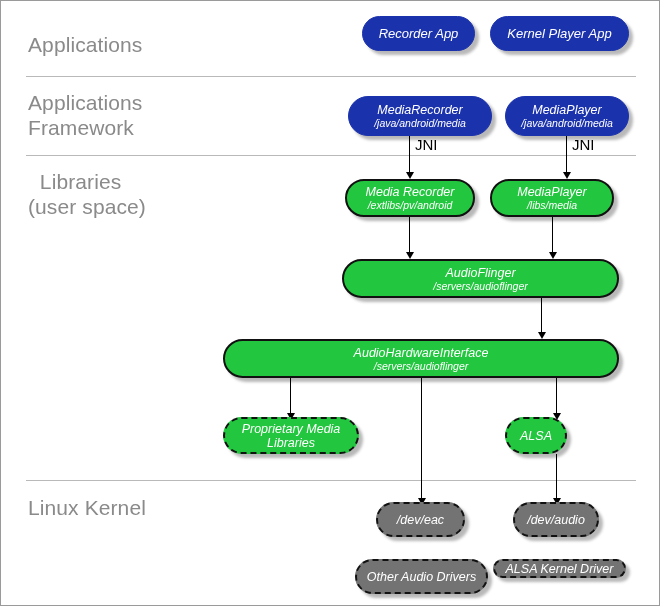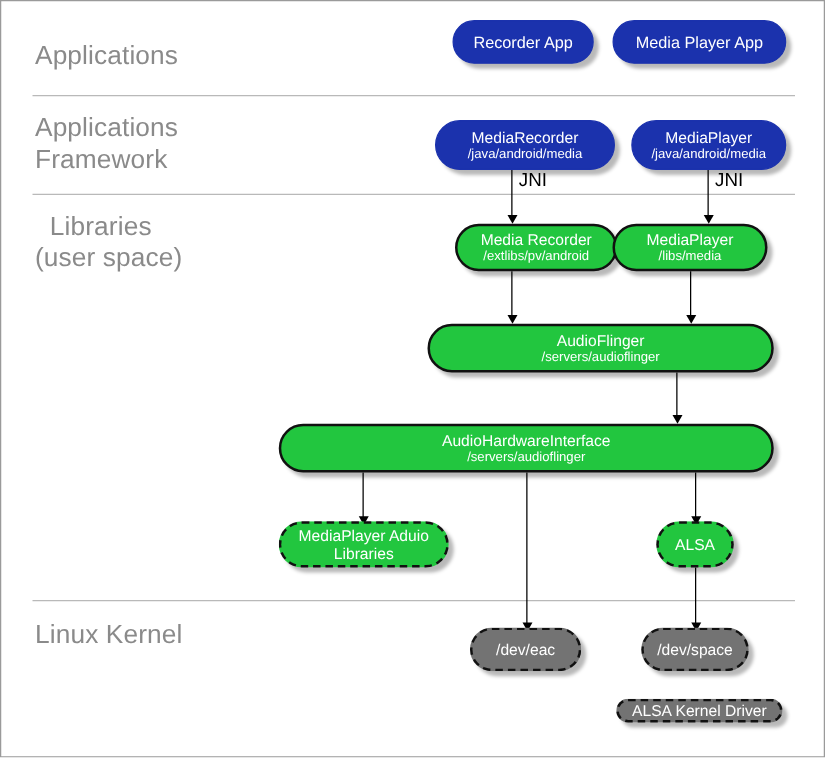--- a/index.html
+++ b/index.html
@@ -38,20 +38,21 @@
     box-sizing:border-box;
     border-radius:999px;
     display:flex;
     flex-direction:column;
     align-items:center;
     justify-content:center;
     text-align:center;
     color:#ffffff;
     z-index:3;
     box-shadow:4px 4px 3px rgba(0,0,0,0.28);
+    font-style:italic;
   }
   .node .t1{font-size:12.5px;line-height:14px;white-space:nowrap;}
   .node .t2{font-size:10.5px;line-height:12px;white-space:nowrap;}
   .node .t1.big{font-size:13px;}
   .node.two-line .t1{margin-bottom:0px;}
 
   .node.blue{
     background:#1b32ad;
     border:1px solid #1b32ad;
   }
@@ -108,42 +109,42 @@
   <div class="layer-label" style="left:27px;top:168px;">  Libraries
 (user space)</div>
 
   <div class="layer-label" style="left:27px;top:494px;">Linux Kernel</div>
 
   <div class="node blue" style="left:361px;top:15px;width:113px;height:35px;">
     <span class="t1 big">Recorder App</span>
   </div>
 
   <div class="node blue" style="left:489px;top:15px;width:139px;height:35px;">
-    <span class="t1 big">Media Player App</span>
+    <span class="t1 big">Kernel Player App</span>
   </div>
 
   <div class="node blue two-line" style="left:347px;top:95px;width:144px;height:40px;">
     <span class="t1">MediaRecorder</span>
     <span class="t2">/java/android/media</span>
   </div>
 
   <div class="node blue two-line" style="left:504px;top:95px;width:124px;height:40px;">
     <span class="t1">MediaPlayer</span>
     <span class="t2">/java/android/media</span>
   </div>
 
   <div class="vline" style="left:408px;top:135px;height:39px;"></div>
   <div class="arrow" style="left:405px;top:171px;"></div>
   <div class="edge-label" style="left:414px;top:138px;">JNI</div>
 
   <div class="vline" style="left:565px;top:135px;height:39px;"></div>
   <div class="arrow" style="left:562px;top:171px;"></div>
   <div class="edge-label" style="left:571px;top:138px;">JNI</div>
 
-  <div class="node green two-line" style="left:363px;top:178px;width:130px;height:38px;">
+  <div class="node green two-line" style="left:344px;top:178px;width:130px;height:38px;">
     <span class="t1">Media Recorder</span>
     <span class="t2">/extlibs/pv/android</span>
   </div>
 
   <div class="node green two-line" style="left:489px;top:178px;width:124px;height:38px;">
     <span class="t1">MediaPlayer</span>
     <span class="t2">/libs/media</span>
   </div>
 
   <div class="vline" style="left:408px;top:216px;height:38px;"></div>
@@ -168,37 +169,40 @@
   <div class="vline" style="left:289px;top:377px;height:38px;"></div>
   <div class="arrow" style="left:286px;top:412px;"></div>
 
   <div class="vline" style="left:420px;top:377px;height:123px;"></div>
   <div class="arrow" style="left:417px;top:497px;"></div>
 
   <div class="vline" style="left:555px;top:377px;height:38px;"></div>
   <div class="arrow" style="left:552px;top:412px;"></div>
 
   <div class="node green dashed two-line" style="left:222px;top:416px;width:136px;height:37px;">
-    <span class="t1">MediaPlayer Aduio</span>
+    <span class="t1">Proprietary Media</span>
     <span class="t1">Libraries</span>
   </div>
 
-  <div class="node green dashed" style="left:524px;top:416px;width:62px;height:37px;">
+  <div class="node green dashed" style="left:504px;top:416px;width:62px;height:37px;">
     <span class="t1">ALSA</span>
   </div>
 
   <div class="vline" style="left:555px;top:453px;height:47px;"></div>
   <div class="arrow" style="left:552px;top:497px;"></div>
 
   <div class="node red" style="left:375px;top:501px;width:89px;height:35px;">
     <span class="t1">/dev/eac</span>
   </div>
 
   <div class="node red" style="left:512px;top:501px;width:86px;height:35px;">
-    <span class="t1">/dev/space</span>
-  </div>
-
+    <span class="t1">/dev/audio</span>
+  </div>
+
+  <div class="node red" style="left:354px;top:558px;width:133px;height:35px;">
+    <span class="t1">Other Audio Drivers</span>
+  </div>
 
   <div class="node red" style="left:492px;top:558px;width:133px;height:19px;">
     <span class="t1">ALSA Kernel Driver</span>
   </div>
 
 </div>
 
 </body></html>

